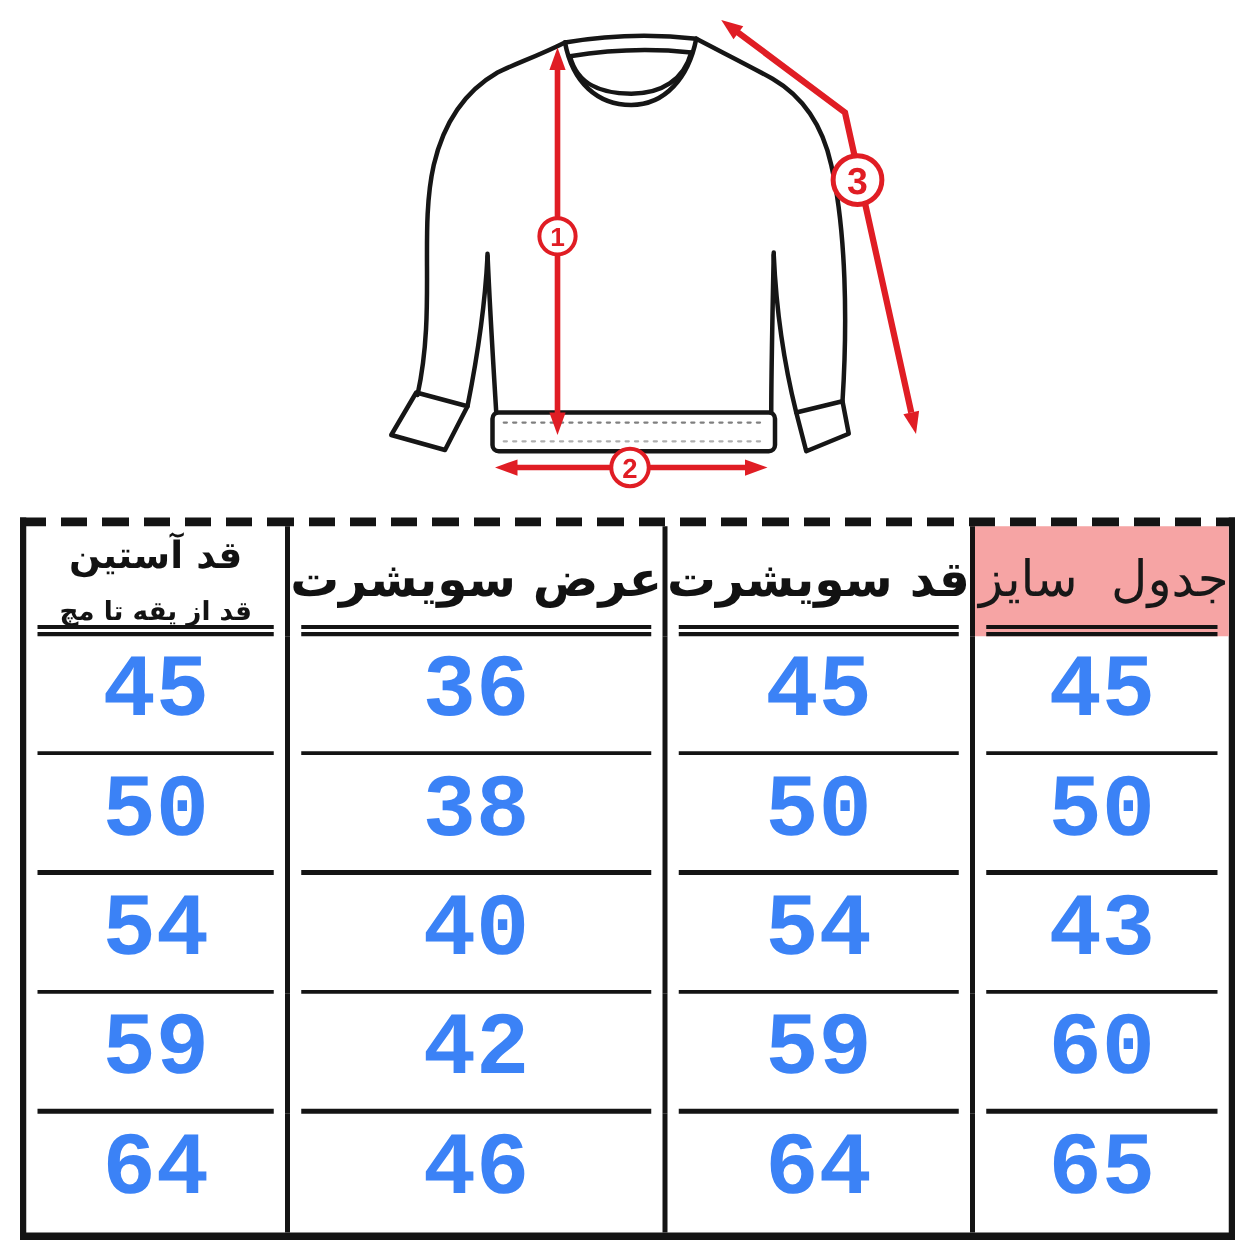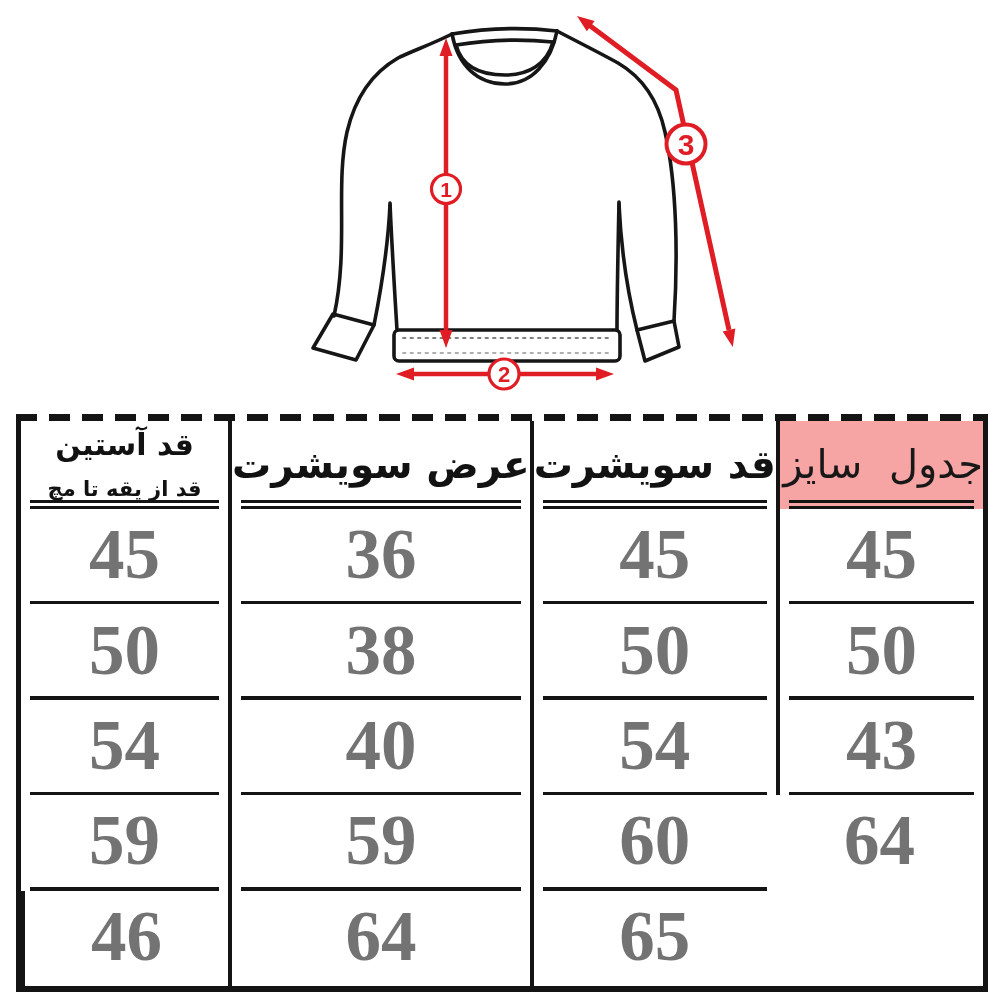--- a/index.html
+++ b/index.html
@@ -49,22 +49,22 @@
     direction:rtl;font-weight:bold;font-size:30px;line-height:1.08;color:#121212;
     white-space:nowrap;
   }
   .hdr-title.mid{font-size:39px;}
   .hdr-title.light{font-weight:normal;font-size:40px;word-spacing:14px;color:#181818;}
   .hdr-sub{
     direction:rtl;font-weight:bold;font-size:21px;color:#121212;margin-top:16px;
     white-space:nowrap;
   }
   .num{
-    font-family:Liberation Serif, serif;
-    font-weight:bold;font-size:71px;color:#737373;line-height:1;
+    font-family:Liberation Mono, monospace;
+    font-weight:bold;font-size:71px;color:#3b82f6;line-height:1;
     transform:translateY(-2px);
   }
 </style>
 </head>
 <body>
 
 <div class="page">
 
   <svg class="diagram" viewBox="0 0 1000 414">
 
@@ -176,20 +176,23 @@
           <span class="num">54</span>
         </div>
       <div class="cell v hsep">
           <span class="num">43</span>
         </div>
 
       <div class="cell hsep">
           <span class="num">59</span>
         </div>
       <div class="cell v hsep">
+          <span class="num">42</span>
+        </div>
+      <div class="cell v hsep">
           <span class="num">59</span>
         </div>
       <div class="cell v hsep">
           <span class="num">60</span>
         </div>
 
       <div class="cell">
           <span class="num">64</span>
         </div>
       <div class="cell v">

